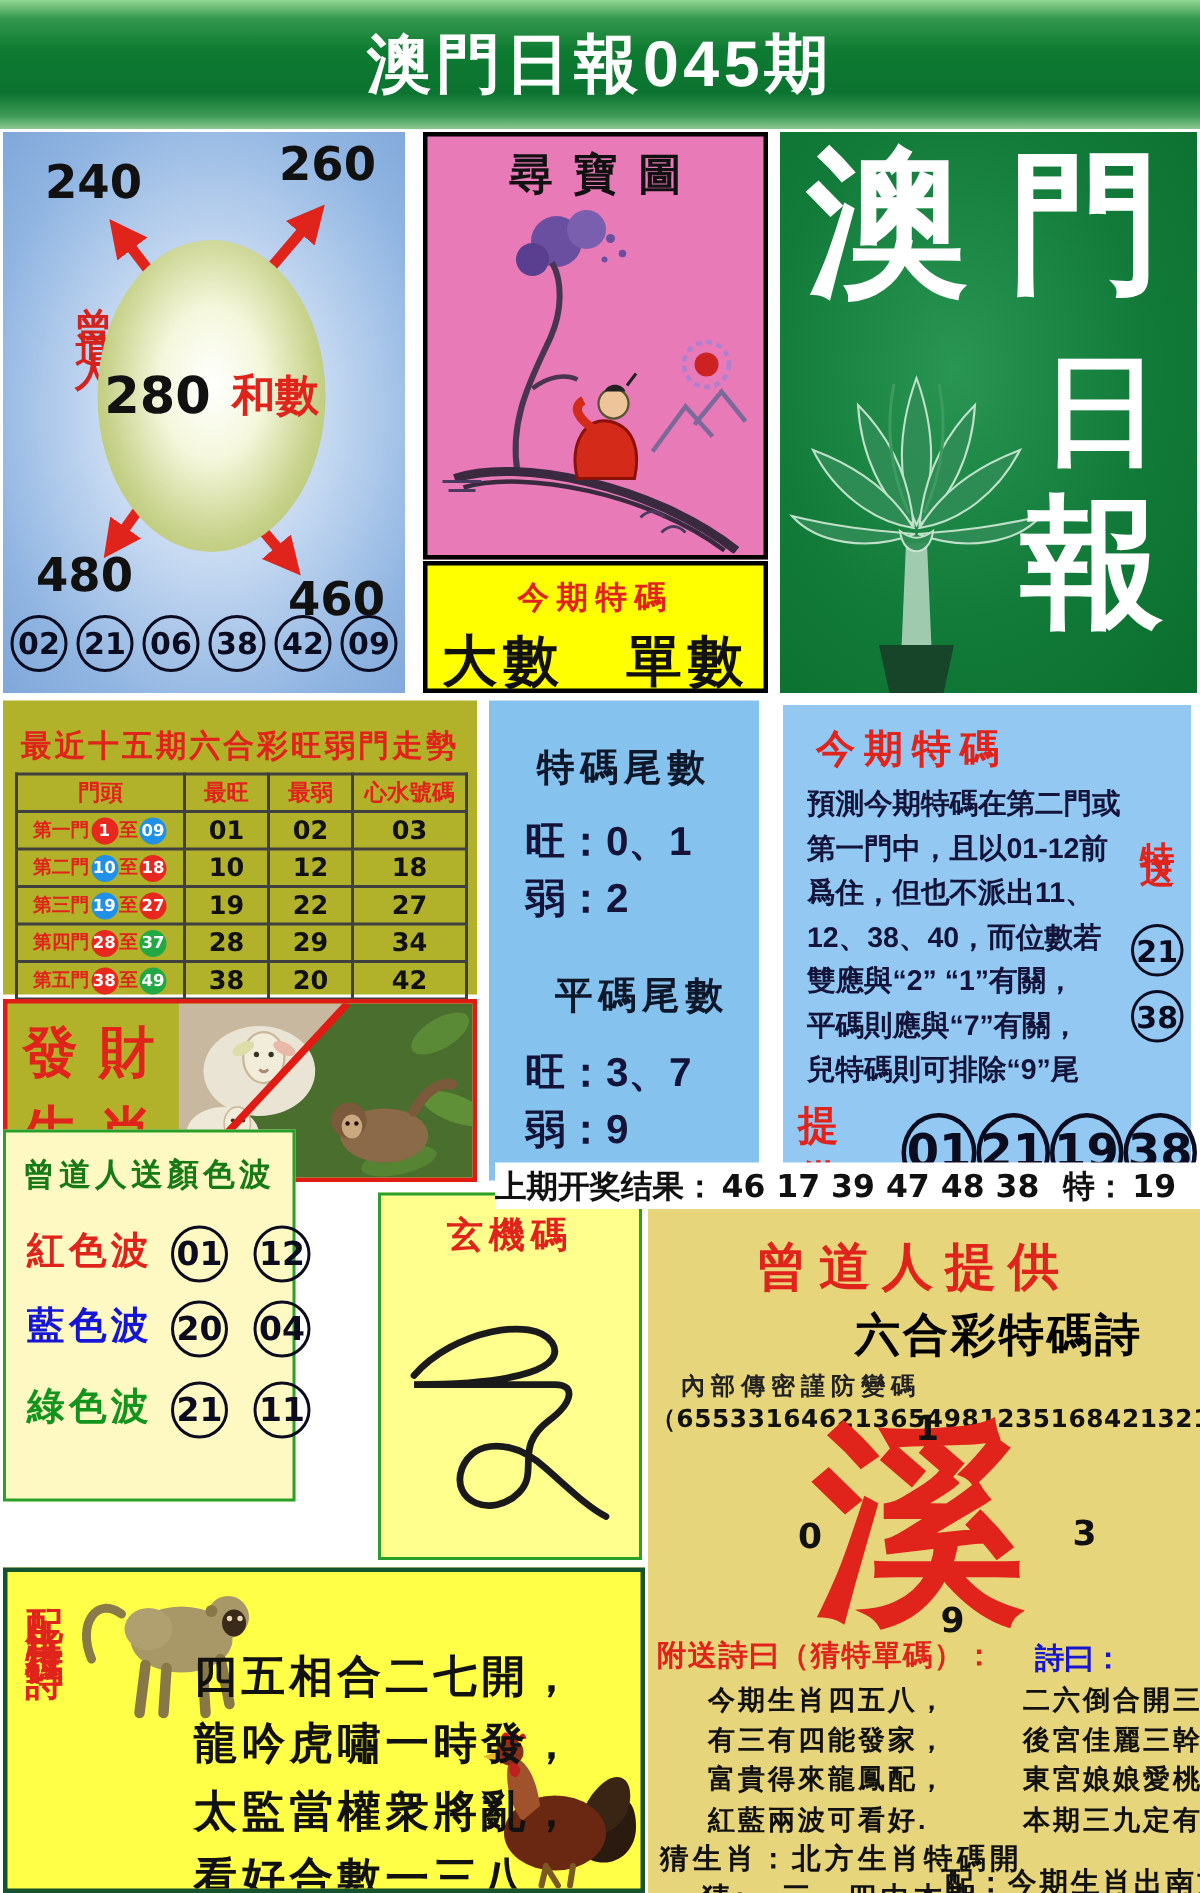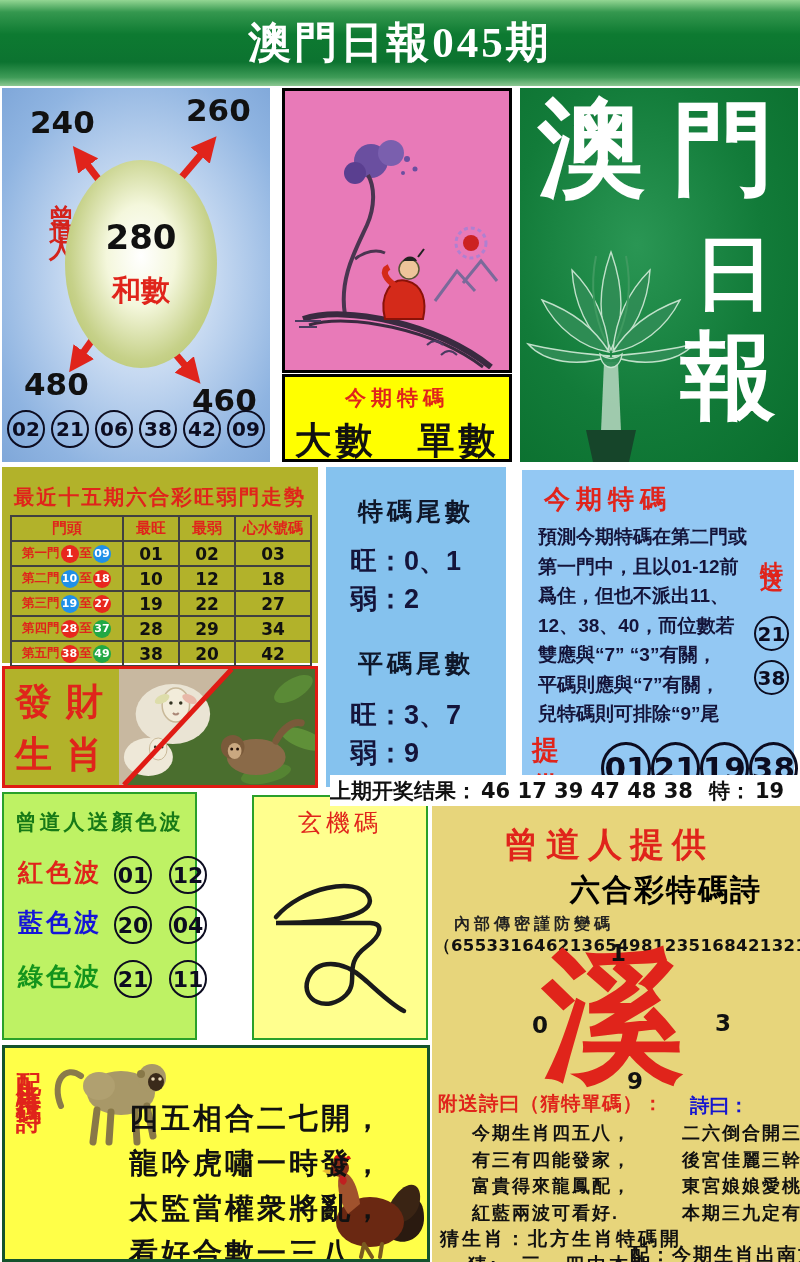--- a/index.html
+++ b/index.html
@@ -4,29 +4,29 @@
 <style>
   html,body{margin:0;padding:0;background:#fff;}
   #page{position:relative;width:800px;height:1262px;background:#ffffff;overflow:hidden;
         font-family:"Liberation Sans",sans-serif;}
   .abs{position:absolute;}
   .num{font-family:"DejaVu Sans",sans-serif;}
 
   
   .header{left:0;top:0;width:800px;height:86px;
     background:linear-gradient(180deg,#93d693 0%,#35984f 14%,#0d7a31 40%,#0c7330 72%,#3f9c58 90%,#8cc892 100%);
-    display:flex;align-items:center;justify-content:center;font-family:Liberation Serif, serif;}
+    display:flex;align-items:center;justify-content:center;}
   .header-title{color:#fff;font-size:43px;font-weight:900;letter-spacing:3px;}
 
   
   .sum-panel{left:2px;top:88px;width:268px;height:374px;
     background:radial-gradient(ellipse at 52% 50%,#eff5fc 0%,#c6d9f1 38%,#8fb4e1 78%,#7fa7d9 100%);}
   .sum-ellipse{left:63px;top:72px;width:152px;height:208px;border-radius:50%;
     background:radial-gradient(ellipse at 50% 46%,#ffffff 0%,#f4f7dc 32%,#c6d189 66%,#a9bb57 100%);
-    display:flex;flex-direction:column;align-items:center;justify-content:center;gap:14px;}
+    display:flex;flex-direction:row;align-items:center;justify-content:center;gap:14px;}
   .sum-center-value{font-size:34px;font-weight:900;color:#111;}
   .sum-center-label{font-size:29px;font-weight:900;color:#e0241b;}
   .sum-corner{font-size:31px;font-weight:900;color:#111;}
   .sum-vertical{left:44px;top:96px;color:#d4231c;font-size:25px;font-weight:900;
     writing-mode:vertical-rl;text-orientation:upright;letter-spacing:16px;}
   .sum-balls{left:0;top:322px;width:268px;display:flex;justify-content:space-between;padding:0 5px;box-sizing:border-box;}
   .oball{box-sizing:border-box;border:2.5px solid #0c0c20;border-radius:50%;color:#0c0c20;
     display:flex;align-items:center;justify-content:center;font-weight:900;background:transparent;}
   .sum-balls .oball{width:38px;height:38px;font-size:20px;}
 
@@ -70,21 +70,21 @@
   
   .fortune-box{left:2px;top:666px;width:316px;height:122px;border:3px solid #e01b14;box-sizing:border-box;
     background:#b2b22a;display:flex;}
   .fortune-label{width:114px;padding:6px 0 0 10px;box-sizing:border-box;}
   .fortune-row{color:#e0241b;font-size:37px;font-weight:900;letter-spacing:14px;line-height:53px;white-space:nowrap;}
   .fortune-photos{position:relative;flex:1;}
 
   
   .tails-panel{left:326px;top:467px;width:180px;height:320px;background:#85c2ee;}
   .tails-title{width:100%;text-align:center;color:#0f172a;font-size:25px;font-weight:900;letter-spacing:4px;}
-  .tt1{top:28px;} .tt2{top:180px;}
+  .tt1{top:28px;} .tt2{top:180px;padding-left:12px;}
   .tails-line{left:24px;color:#14143a;font-size:27px;font-weight:900;white-space:nowrap;}
   .tl1{top:76px;} .tl2{top:114px;} .tl3{top:230px;} .tl4{top:268px;}
 
   
   .forecast-panel{left:522px;top:470px;width:272px;height:318px;background:#93c8f3;}
   .forecast-title{left:22px;top:12px;color:#e0241b;font-size:26px;font-weight:900;letter-spacing:6px;}
   .forecast-body{left:16px;top:52px;width:212px;color:#14143a;font-size:19px;line-height:29.5px;font-weight:bold;}
   .forecast-side{right:6px;top:72px;color:#e0241b;font-size:23px;font-weight:900;
     writing-mode:vertical-rl;text-orientation:upright;letter-spacing:8px;}
   .side-ball{right:5px;width:35px;height:35px;font-size:20px;}
@@ -93,33 +93,33 @@
   .provide-label{color:#e0241b;font-size:27px;font-weight:900;}
   .provide-row .oball{width:53px;height:53px;font-size:31px;border-width:3px;margin-left:0px;}
 
   
   .result-strip{left:330px;top:775px;width:470px;height:31px;background:#fff;z-index:8;
     display:flex;align-items:center;color:#111;font-weight:900;font-size:21px;white-space:nowrap;}
   .result-nums{margin-left:4px;font-family:"DejaVu Sans",sans-serif;font-size:21px;}
   .result-sp-label{margin-left:16px;} .result-sp{margin-left:4px;font-family:"DejaVu Sans",sans-serif;}
 
   
-  .waves-panel{left:2px;top:792px;width:195px;height:248px;background:#bef264;border:2px solid #2aa02a;box-sizing:border-box;}
+  .waves-panel{left:2px;top:753px;width:195px;height:248px;background:#fef9c3;border:2px solid #2aa02a;box-sizing:border-box;}
   .waves-title{left:0;top:14px;width:100%;text-align:center;color:#177a17;font-size:21px;font-weight:900;letter-spacing:3px;}
   .wave-row{left:14px;display:flex;align-items:flex-start;}
   .wr1{top:62px;} .wr2{top:112px;} .wr3{top:166px;}
   .wave-label{font-size:25px;font-weight:900;letter-spacing:3px;width:96px;}
   .wave-label[data-color="red"]{color:#e0241b;}
   .wave-label[data-color="blue"]{color:#1515d8;}
   .wave-label[data-color="green"]{color:#13941c;}
   .wave-row .oball{width:38px;height:38px;font-size:22px;margin-right:17px;}
 
   
   .mystery-panel{left:252px;top:795px;width:176px;height:245px;background:#ffff8e;border:2px solid #2aa02a;box-sizing:border-box;}
-  .mystery-title{left:0;top:10px;width:100%;text-align:center;color:#e0241b;font-size:24px;font-weight:400;letter-spacing:4px;}
+  .mystery-title{left:0;top:10px;width:100%;text-align:center;color:#e0241b;font-size:24px;font-weight:700;letter-spacing:4px;}
   .scribble{left:8px;top:42px;}
 
   
   .poems-panel{left:432px;top:806px;width:408px;height:456px;background:#e7d57b;}
   .poems-t1{left:72px;top:16px;color:#e0241b;font-size:34px;font-weight:900;letter-spacing:8px;}
   .poems-t2{left:138px;top:64px;color:#000000;font-size:30px;font-weight:700;letter-spacing:2px;}
   .secret-label{left:22px;top:108px;color:#222;font-size:16px;font-weight:900;letter-spacing:4px;}
   .secret-code{left:2px;top:129px;color:#111;font-size:16.5px;font-weight:bold;font-family:"DejaVu Sans",sans-serif;letter-spacing:0.4px;white-space:nowrap;}
   .big-char{left:110px;top:138px;color:#e0241b;font-size:142px;font-weight:900;line-height:1;}
   .char-num{color:#111;font-size:23px;font-weight:bold;font-family:"DejaVu Sans",sans-serif;}
@@ -175,20 +175,21 @@
       <div class="oball num">02</div>
       <div class="oball num">21</div>
       <div class="oball num">06</div>
       <div class="oball num">38</div>
       <div class="oball num">42</div>
       <div class="oball num">09</div>
     </div>
   </div>
 
   <div class="abs treasure-panel">
+    <div class="abs treasure-title">尋寶圖</div>
     <svg class="abs treasure-art" width="224" height="240" viewBox="0 0 224 240">
       <circle cx="86" cy="32" r="17" fill="#6a4fa0"></circle>
       <circle cx="106" cy="24" r="13" fill="#7a5fae"></circle>
       <circle cx="70" cy="44" r="11" fill="#5a3f90"></circle>
       <circle cx="122" cy="30" r="3" fill="#6a4fa0"></circle>
       <circle cx="130" cy="40" r="2.5" fill="#6a4fa0"></circle>
       <circle cx="118" cy="44" r="2" fill="#6a4fa0"></circle>
       <path d="M60,186 C54,150 70,122 82,96 C90,78 90,58 83,46" fill="none" stroke="#4a3550" stroke-width="4"></path>
       <path d="M70,130 C80,122 92,120 100,124" fill="none" stroke="#4a3550" stroke-width="3"></path>
       <path d="M18,190 C60,176 150,194 206,238" fill="none" stroke="#3a2a40" stroke-width="6"></path>
@@ -329,21 +330,21 @@
     <div class="abs tails-line tl4">弱：9</div>
   </div>
 
   <div class="abs forecast-panel">
     <div class="abs forecast-title">今期特碼</div>
     <div class="abs forecast-body">
       <div>預測今期特碼在第二門或</div>
       <div>第一門中，且以01-12前</div>
       <div>爲住，但也不派出11、</div>
       <div>12、38、40，而位數若</div>
-      <div>雙應與“7” “3”有關，</div>
+      <div>雙應與“2” “1”有關，</div>
       <div>平碼則應與“7”有關，</div>
       <div>兒特碼則可排除“9”尾</div>
     </div>
     <div class="abs forecast-side">特送</div>
     <div class="abs oball num side-ball sb1">21</div>
     <div class="abs oball num side-ball sb2">38</div>
     <div class="abs provide-row">
       <span class="provide-label">提供：</span>
       <span class="oball num">01</span>
       <span class="oball num">21</span>

